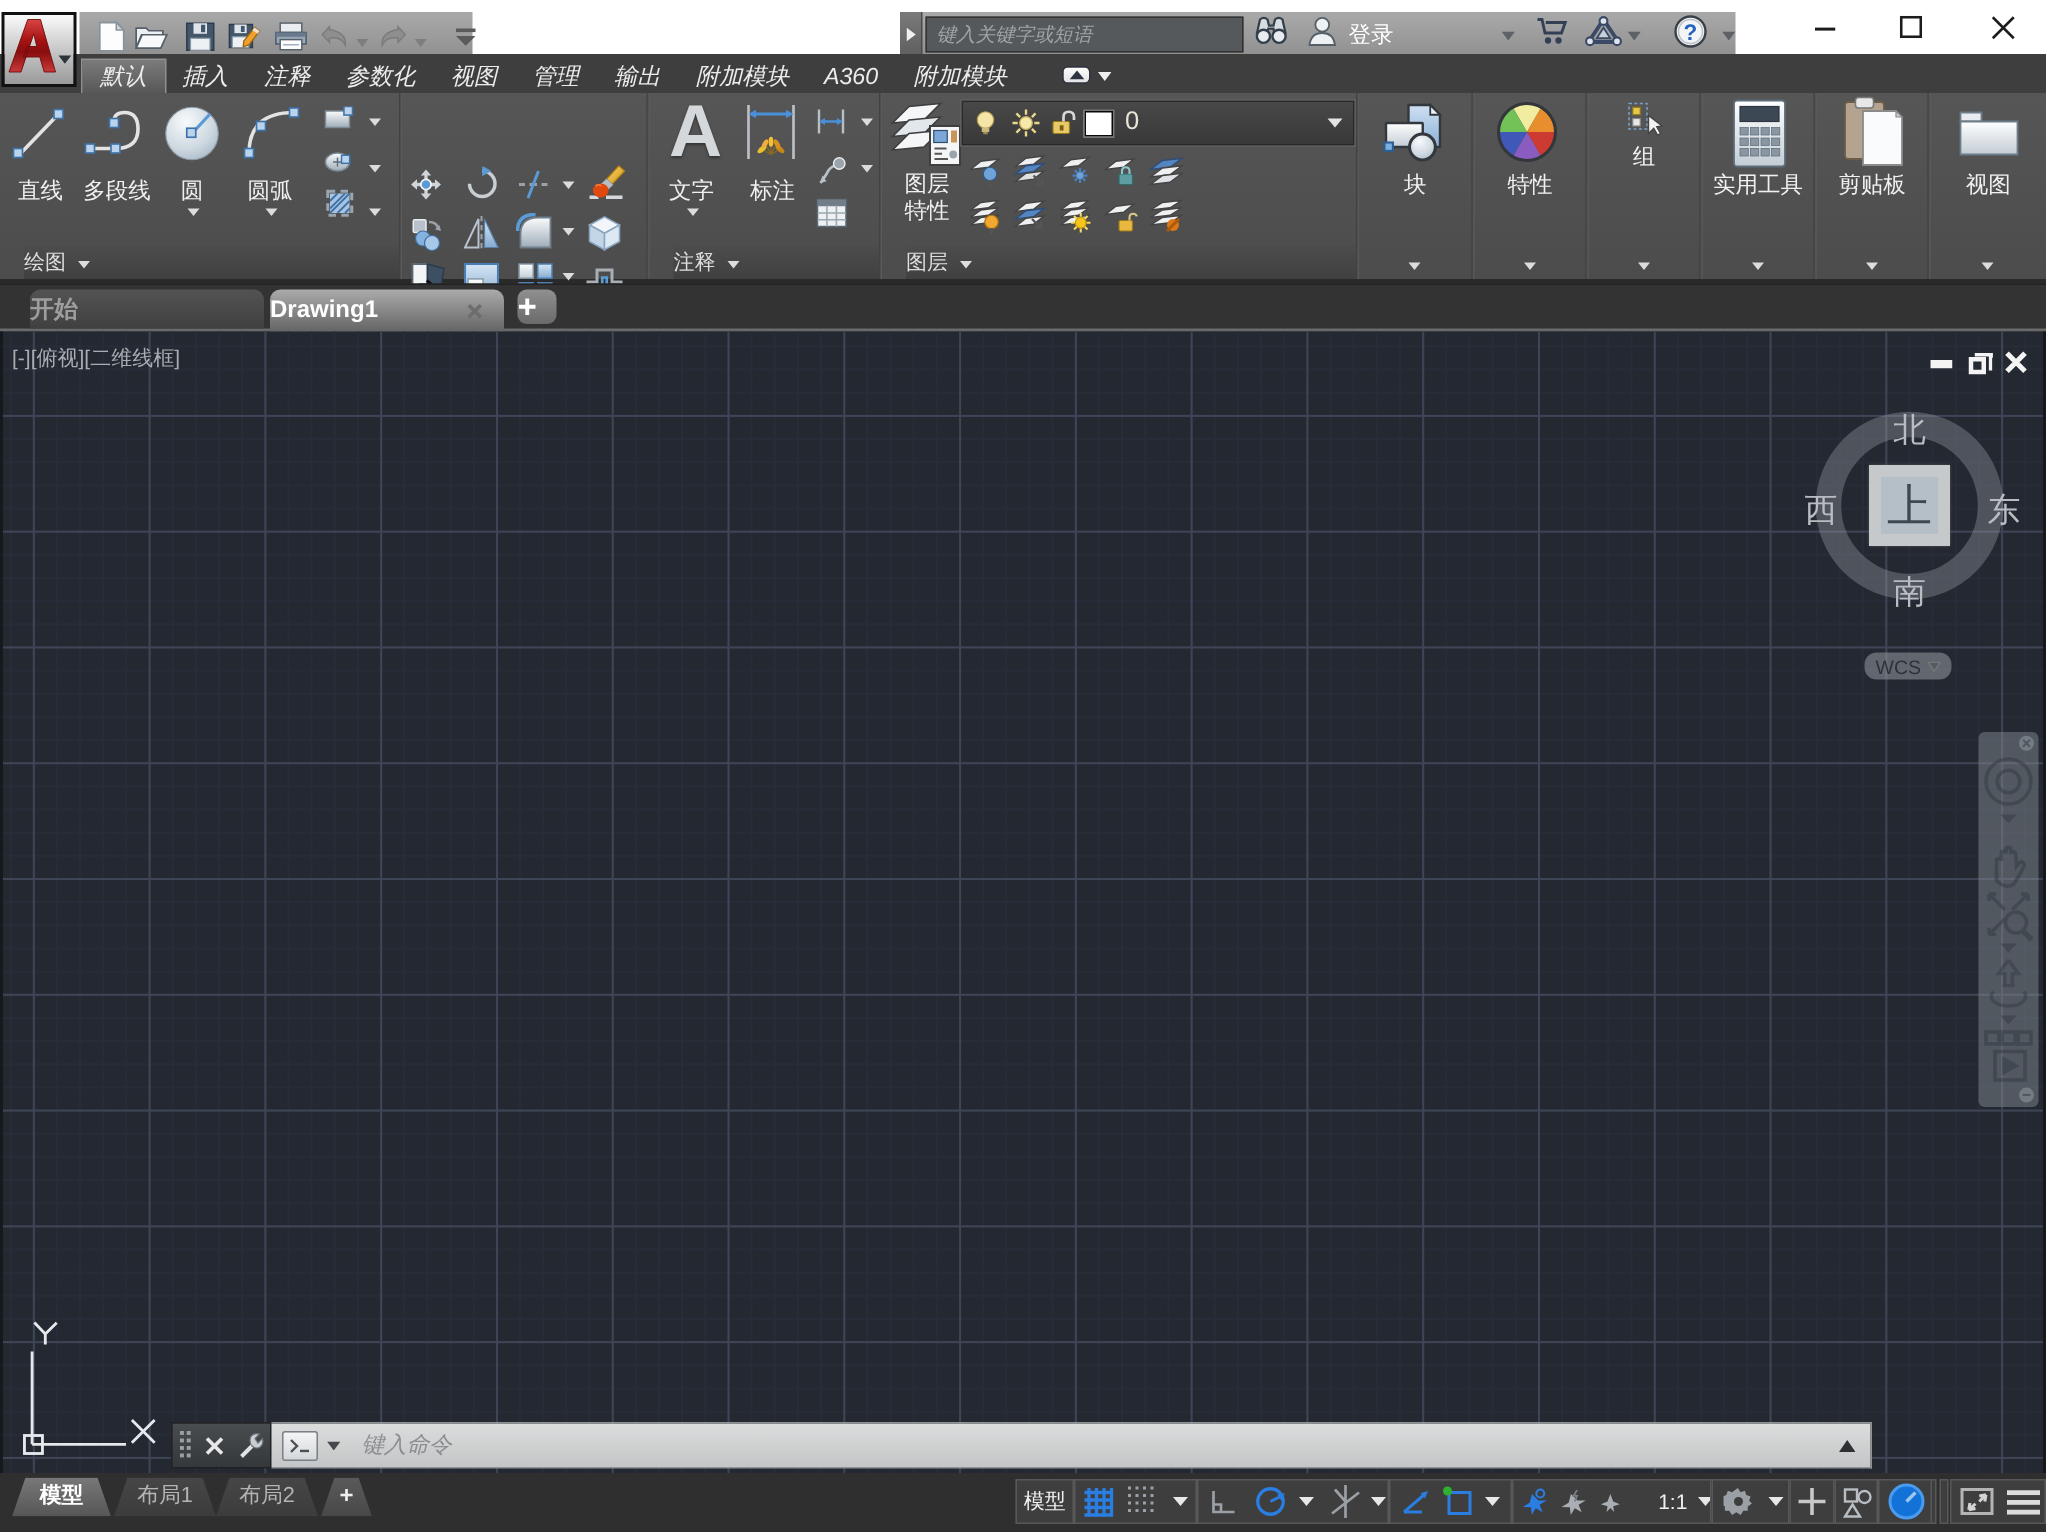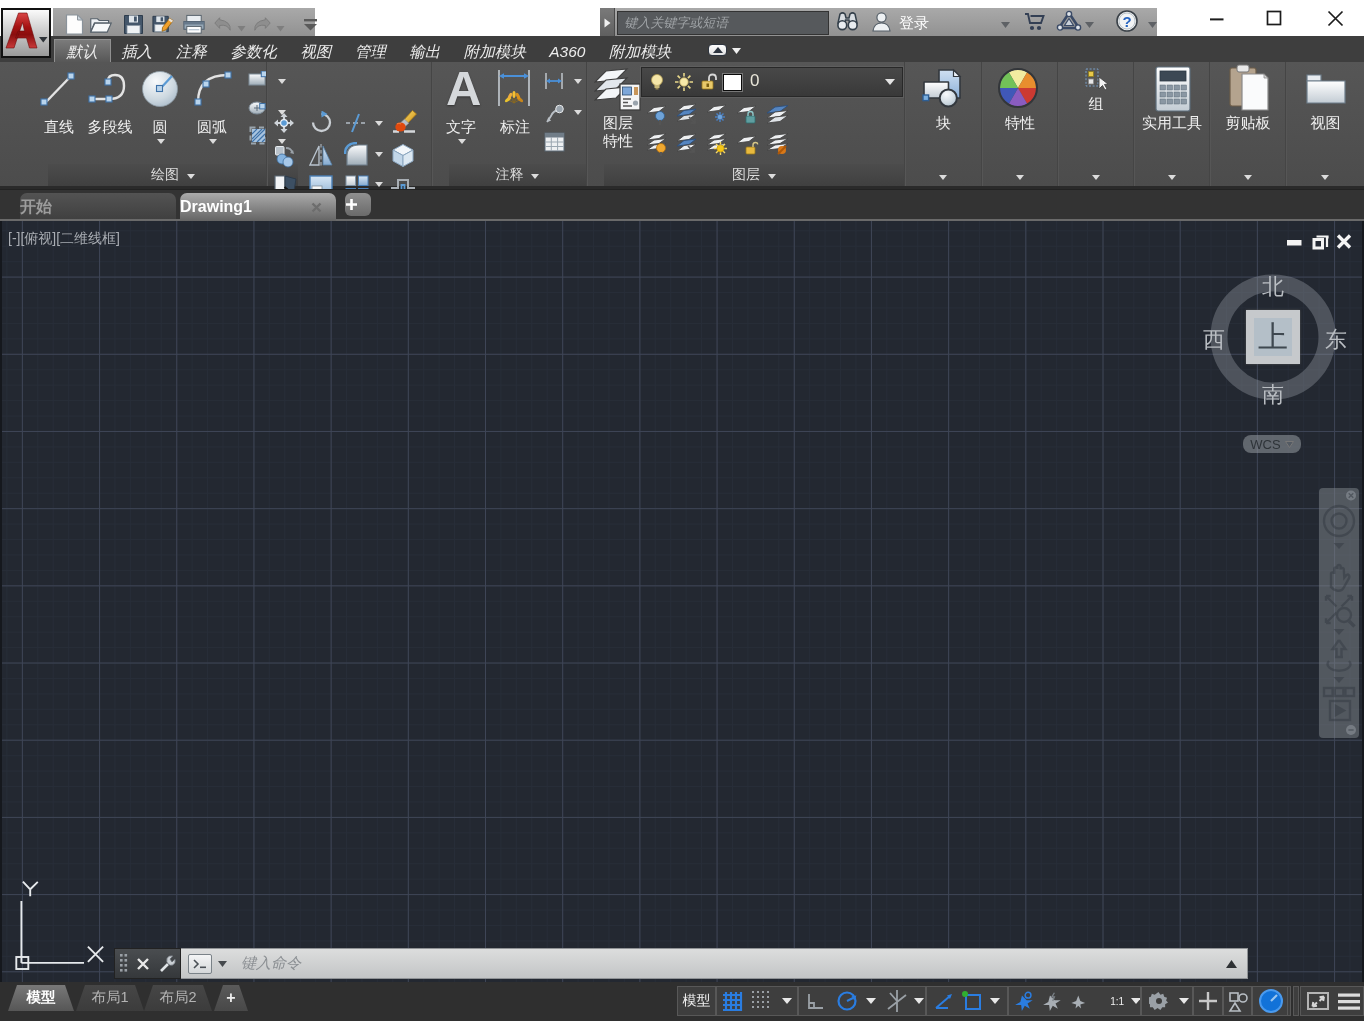--- a/index.html
+++ b/index.html
@@ -33,21 +33,21 @@
     background:#3e3e3e; display:flex; align-items:flex-end; }
   .rtab { color:#ececec; font-size:15.5px; padding:0 11.75px; height:22px; line-height:23px;font-style:italic; }
   .rtab.active { background:linear-gradient(#7b7b7b,#575757); outline:1px solid #909090; }
 
   
   #ribbon { position:absolute; left:0; top:62px; width:1364px; height:127px;
     background:linear-gradient(#565656,#4c4c4c); border-bottom:3px solid #2a2a2a; }
   .panel { position:absolute; top:0; height:124px; }
   .panel .plabel { position:absolute; left:16px; right:0; top:102px; height:22px;
     background:linear-gradient(#4c4c4c,#404040);
-    color:#ddd; font-size:14px; text-align:center; line-height:21px; }
+    color:#ddd; font-size:14px; line-height:21px; }
   .psep { position:absolute; top:0; width:2px; height:124px;
     background:linear-gradient(90deg,#3c3c3c,#5f5f5f); }
   .biglabel { color:#f0f0f0; font-size:15px; text-align:center; }
   .dropA { width:0; height:0; border-left:4px solid transparent; border-right:4px solid transparent;
     border-top:5px solid #ddd; display:inline-block; }
   .dar { position:absolute; width:0; height:0; border-left:4.5px solid transparent;
     border-right:4.5px solid transparent; border-top:5.5px solid #dcdcdc; }
 
   
   #filetabs { position:absolute; left:0; top:189px; width:1364px; height:32px; background:#333;
@@ -262,21 +262,21 @@
       <stop offset="0" stop-color="#f8fafc"></stop>
           <stop offset="0.55" stop-color="#cdd8e0"></stop>
           <stop offset="1" stop-color="#96aabc"></stop>
     </radialGradient>
     <g id="grip">
       <rect x="0" y="0" width="6" height="6" fill="#b9d4ec" stroke="#3f72a8" stroke-width="1.1"></rect>
     </g>
   </defs>
 </svg>
 
-<div class="panel" style="left:0;width:266px;margin-left:32px;">
+<div class="panel" style="left:0;width:266px;">
   <div class="abs" style="left:6px;top:7px;"><svg width="42" height="40" viewBox="0 0 42 40">
     <line x1="8" y1="33" x2="33" y2="7" stroke="#e3e3e3" stroke-width="2.4"></line>
     <use href="#grip" x="3" y="30"></use>
           <use href="#grip" x="30" y="4"></use>
   </svg></div>
   <div class="biglabel abs" style="left:3px;top:56px;width:48px;">直线</div>
 
   <div class="abs" style="left:56px;top:7px;"><svg width="44" height="40" viewBox="0 0 44 40">
     <path d="M4 30 H21 Q36 30 36 17 Q36 6 27 6 Q20 6 20 12" fill="none" stroke="#e3e3e3" stroke-width="2.4"></path>
     <use href="#grip" x="1" y="27"></use>
@@ -836,21 +836,21 @@
       <path d="M12 5 L16 12 L23 14 L16 16 L17 23 L12 18 L7 23 L8 16 L1 14 L8 12 Z" fill="#2a7de1" transform="rotate(-15 12 14)"></path>
       <circle cx="17" cy="5" r="3.5" fill="none" stroke="#2a7de1" stroke-width="1.8"></circle>
     </svg>
     <svg width="24" height="24" viewBox="0 0 24 24" style="margin-left:8px;">
       <path d="M12 5 L16 12 L23 14 L16 16 L17 23 L12 18 L7 23 L8 16 L1 14 L8 12 Z" fill="#a8aeb4" transform="rotate(-15 12 14)"></path>
       <path d="M15 2 l-3 5 3 0 -2 5" fill="none" stroke="#7a8086" stroke-width="1.6"></path>
     </svg>
     <svg width="20" height="24" viewBox="0 0 24 24" style="margin-left:8px;">
       <path d="M12 4 L15 12 L22 15 L15 17 L16 23 L12 19 L8 23 L9 17 L2 15 L9 12 Z" fill="#a8aeb4"></path>
     </svg>
-    <div style="color:#f0f0f0;font-size:10px;margin-left:24px;">1:1</div>
+    <div style="color:#f0f0f0;font-size:14px;margin-left:24px;">1:1</div>
     <svg width="12" height="8" style="margin-left:6px;">
         <path d="M1 1 h10 l-5 6 z" fill="#e8e8e8"></path>
       </svg>
   </div>
   <div class="sgroup" style="left:1141px;width:52px;">
     <svg width="20" height="20" viewBox="0 0 20 20" style="margin-left:7px;">
       <path d="M10 1 l2 3 3-1 1 3 3 1 -1 3 2 2 -3 2 0 3 -3 0 -2 3 -3-2 -3 2 -2-3 -3 0 0-3 -3-2 2-2 -1-3 3-1 1-3 3 1 z" fill="#9aa0a6" transform="scale(0.95)"></path>
       <circle cx="10" cy="10" r="3" fill="#3d3d3d"></circle>
     </svg>
     <svg width="12" height="8" style="margin-left:9px;">

